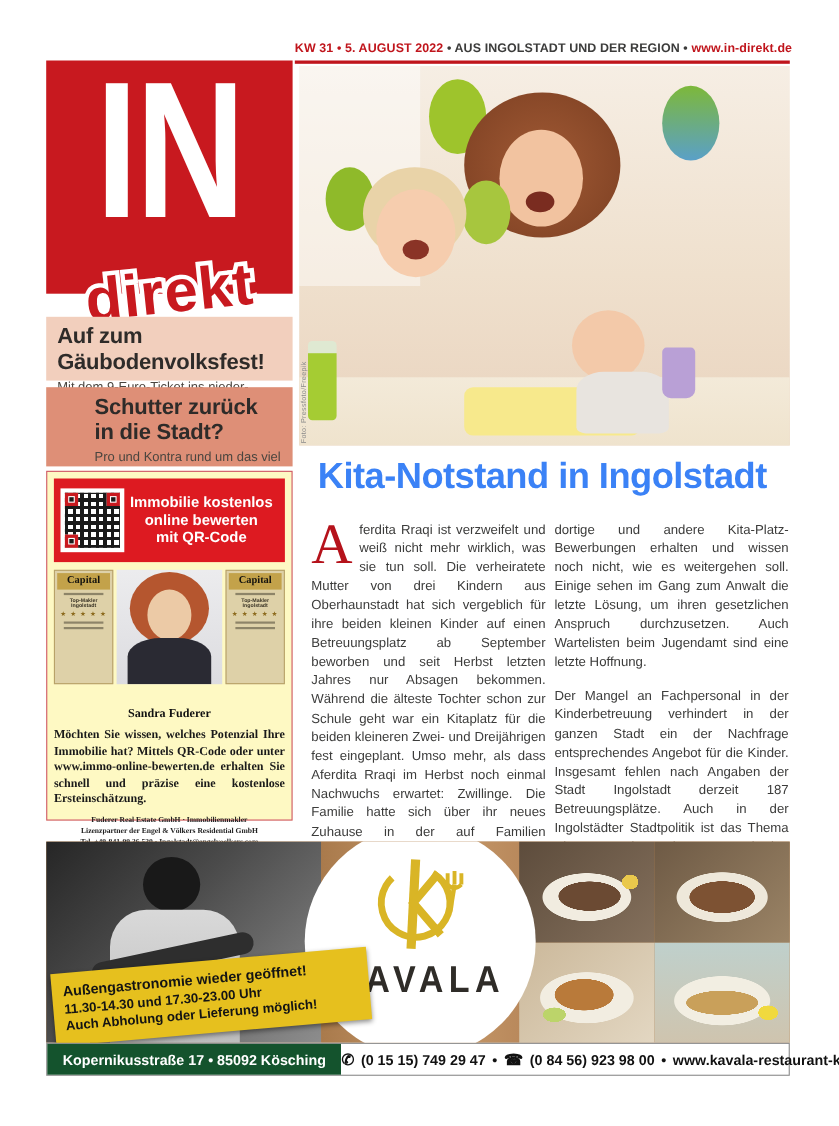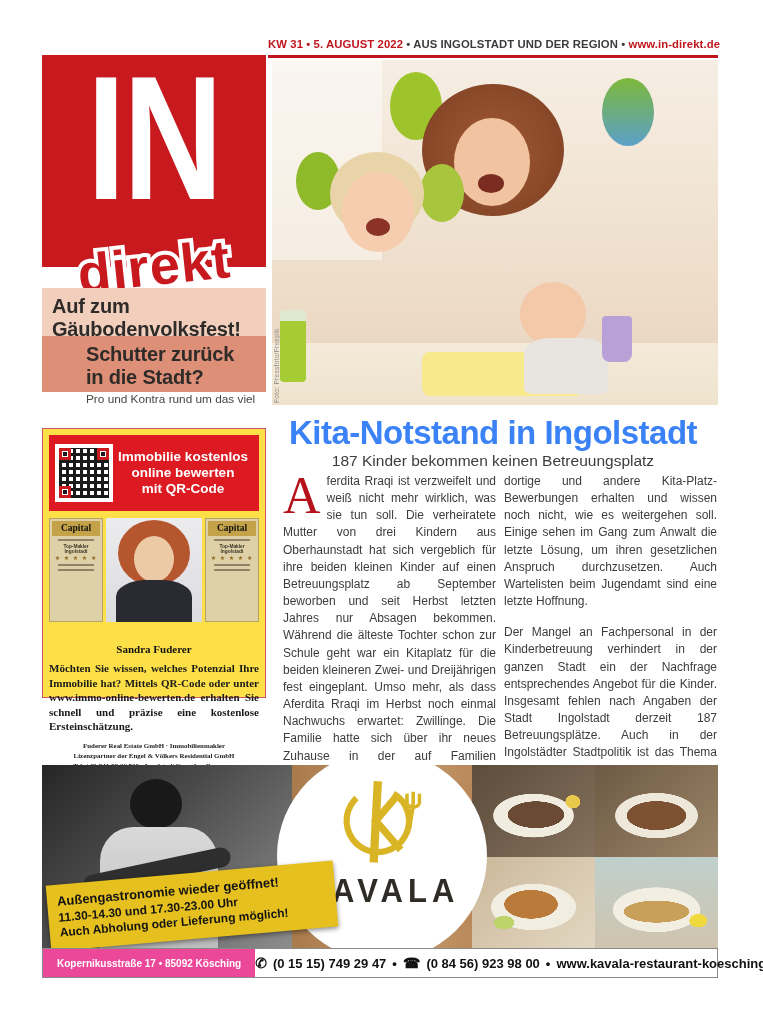--- a/index.html
+++ b/index.html
@@ -17,21 +17,21 @@
   #logo-in{position:absolute;left:50%;top:-6px;transform:translateX(-50%) scaleY(1.28);
            transform-origin:top center;color:#fff;font-weight:bold;font-size:138px;
            letter-spacing:-2px;line-height:1;}
   #logo-direkt{position:absolute;left:50%;bottom:-26px;transform:translateX(-50%) rotate(-6deg);
            color:#c8191f;font-weight:bold;font-size:54px;line-height:1;
            -webkit-text-stroke:8px #fff;paint-order:stroke fill;letter-spacing:1px;}
 
   
   .teaser{left:42px;width:224px;padding:7px 10px 6px 10px;box-sizing:border-box;}
   #teaser1{top:288px;height:58px;background:#f2cfbd;}
-  #teaser2{top:336px;height:56px;background:#de8f77;padding-left:44px;}
+  #teaser2{top:352px;height:72px;background:#de8f77;padding-left:44px;}
   .teaser h3{margin:0 0 3px 0;font-size:20px;color:#2e2b29;letter-spacing:-.2px;}
   .teaser .tline{font-size:11.8px;color:#4a453f;line-height:1.25;}
   .teaser .row{display:flex;align-items:flex-end;}
   .leader{flex:1;border-bottom:2px dotted #6b655e;margin:0 4px 2px 4px;height:1px;}
   .pagenum{font-weight:bold;color:#2e2b29;font-size:12.5px;}
 
   
   #photo{left:272px;top:60px;width:446px;height:345px;overflow:hidden;
          background:linear-gradient(180deg,#f6eee4 0%,#efe0cd 55%,#e9d3be 100%);}
   .blob{position:absolute;border-radius:50%;}
@@ -44,22 +44,22 @@
   #subhead{left:268px;top:452px;width:450px;text-align:center;font-size:15.5px;color:#3c3c3b;}
   .col{top:473px;width:213px;font-size:12px;line-height:1.43;color:#3c3c3b;text-align:justify;}
   #col1{left:283px;}
   #col2{left:504px;}
   #dropcap{float:left;font-family:"Liberation Serif",serif;color:#b5121b;font-size:52px;
            line-height:.78;padding:3px 6px 0 0;font-weight:normal;}
   .para-gap{height:14px;}
   .boldend{font-weight:bold;}
 
   
-  #realtor{left:42px;top:428px;width:224px;height:270px;border:1.5px solid #cf5668;
-           box-sizing:border-box;background:#fde047;padding:6px;}
+  #realtor{left:42px;top:428px;width:224px;height:318px;border:1.5px solid #cf5668;
+           box-sizing:border-box;background:#fef9c3;padding:6px;}
   #rbanner{display:flex;align-items:center;background:#dd1a21;height:76px;padding:6px;box-sizing:border-box;}
   #qr{width:58px;height:58px;background:#fff;flex:0 0 auto;padding:4px;box-sizing:border-box;}
   #qr-inner{width:100%;height:100%;position:relative;
      background-image:
        repeating-linear-gradient(0deg,#1a1a1a 0 3px,transparent 3px 7px),
        repeating-linear-gradient(90deg,#1a1a1a 0 3px,#fff 3px 7px);}
   .qr-eye{position:absolute;width:12px;height:12px;border:3px solid #c8191f;background:#fff;box-sizing:border-box;}
   .qr-eye::after{content:"";position:absolute;inset:1px;background:#1a1a1a;}
   #rbanner-text{flex:1;color:#fff;font-weight:bold;font-size:13.5px;text-align:center;line-height:1.2;}
   #certs{display:flex;justify-content:space-between;margin-top:7px;height:104px;}
@@ -119,21 +119,21 @@
   #kname{font-size:31px;font-weight:bold;color:#2f2c28;letter-spacing:5px;margin-top:-4px;
         font-family:"Liberation Sans",sans-serif;transform:scaleY(1.1);}
   #ybanner{position:absolute;left:6px;top:108px;width:268px;padding:9px 10px;background:#e6c01e;
         transform:rotate(-5deg);z-index:3;box-shadow:0 2px 5px rgba(0,0,0,.45);
         font-size:12px;font-weight:bold;color:#141414;line-height:1.3;}
   #ybanner .b1{font-size:13px;}
 
   
   #contact{left:42px;top:948px;width:676px;height:30px;display:flex;border:1px solid #8a8a8a;
         box-sizing:border-box;background:#fff;}
-  #addr{background:#ec4899;color:#fff;font-weight:bold;font-size:10px;display:flex;
+  #addr{background:#14532d;color:#fff;font-weight:bold;font-size:13px;display:flex;
         align-items:center;padding:0 14px;white-space:nowrap;}
   #phones{flex:1;display:flex;align-items:center;justify-content:center;gap:6px;
         font-weight:bold;font-size:13px;color:#111;white-space:nowrap;}
   .ph-icon{font-size:14px;}
   .dotsep{font-weight:bold;}
 </style>
 </head>
 <body>
 
 <div id="page">
@@ -179,21 +179,20 @@
     <div class="abs" style="left:0;bottom:0;width:446px;height:62px;background:linear-gradient(180deg,#f3ead9,#efe3cd);"></div>
     <div class="blob" style="left:150px;top:292px;width:160px;height:44px;background:#f7e98c;border-radius:8px;"></div>
     <div class="blob" style="left:248px;top:222px;width:66px;height:64px;background:#f3c9a9;"></div>
     <div class="blob" style="left:252px;top:278px;width:84px;height:56px;background:#e8e4df;border-radius:30% 30% 10% 10%;"></div>
     <div class="abs" style="left:8px;top:250px;width:26px;height:72px;background:linear-gradient(180deg,#dfe9d2 15%,#a5cc33 16%);border-radius:4px;"></div>
     <div class="abs" style="left:330px;top:256px;width:30px;height:46px;background:#b9a0d6;border-radius:4px 4px 8px 8px;"></div>
   </div>
   <div class="abs" id="credit">Foto: Pressfoto/Freepik</div>
 
   <div class="abs" id="headline">Kita-Notstand in Ingolstadt</div>
-  <div class="abs" id="subhead">187 Kinder bekommen keinen Betreuungsplatz</div>
 
   <div class="abs col" id="col1">
     <span id="dropcap">A</span><span>ferdita Rraqi ist verzweifelt und weiß nicht mehr wirklich, was sie tun soll. Die verheiratete Mutter von drei Kindern aus Oberhaunstadt hat sich vergeblich für ihre beiden kleinen Kinder auf einen Betreuungsplatz ab September beworben und seit Herbst letzten Jahres nur Absagen bekommen. Während die älteste Tochter schon zur Schule geht war ein Kitaplatz für die beiden kleineren Zwei- und Dreijährigen fest eingeplant. Umso mehr, als dass Aferdita Rraqi im Herbst noch einmal Nachwuchs erwartet: Zwillinge. Die Familie hatte sich über ihr neues Zuhause in der auf Familien ausgerichteten Wohnanlage Rosengarten der Gemeinnützigen Wohnungsbaugesellschaft sehr gefreut. Diese wurde unter anderem mit dem wohnungsnahen Angebot der Kinderbetreuung in der Kita „Kinderblühte“ beworben. Doch nun haben viele der Familien eine Absage auf die</span>
   </div>
   <div class="abs col" id="col2">
     <div>dortige und andere Kita-Platz-Bewerbungen erhalten und wissen noch nicht, wie es weitergehen soll. Einige sehen im Gang zum Anwalt die letzte Lösung, um ihren gesetzlichen Anspruch durchzusetzen. Auch Wartelisten beim Jugendamt sind eine letzte Hoffnung.</div>
     <div class="para-gap"></div>
     <div><span>Der Mangel an Fachpersonal in der Kinderbetreuung verhindert in der ganzen Stadt ein der Nachfrage entsprechendes Angebot für die Kinder. Insgesamt fehlen nach Angaben der Stadt Ingolstadt derzeit 187 Betreuungsplätze. Auch in der Ingolstädter Stadtpolitik ist das Thema Kita-Notstand angekommen und eine Anfrage der CSU im Stadtrat brachte das Thema auf die Tagesordnung. Wie Kultur- und Bildungsreferent Gabriel Engert die Lage in Ingolstadt beschreibt und welche Maßnahmen den Kita-Notstand verbessern sollen, </span><span class="boldend">lesen Sie auf Seite 4.</span></div>
   </div>
 

